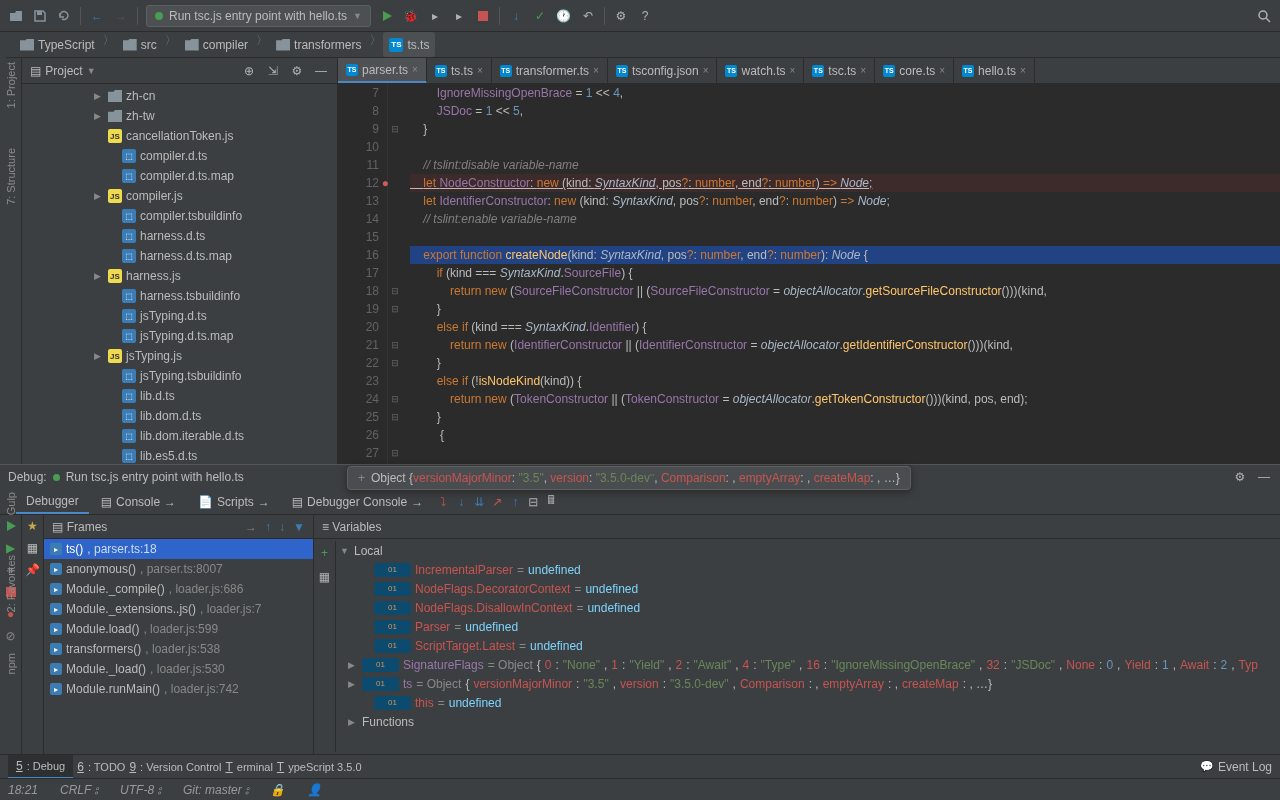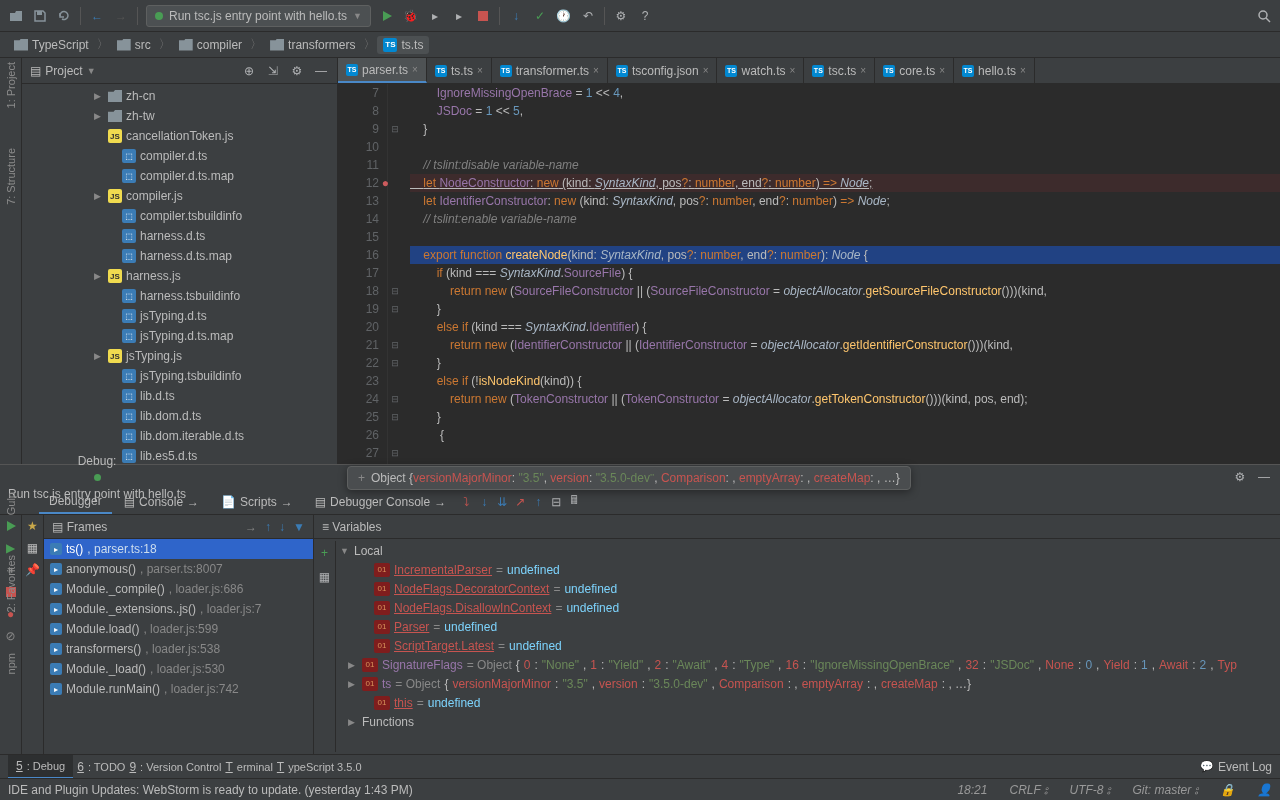--- a/index.html
+++ b/index.html
@@ -2,21 +2,21 @@
 <html><head>
 <meta charset="utf-8">
 <style>
 * { margin:0; padding:0; box-sizing:border-box; font-family:'Segoe UI',Arial,sans-serif; font-size:12px; }
 body { background:#3c3f41; color:#bbbbbb; width:1280px; height:800px; overflow:hidden; display:flex; flex-direction:column; }
 .toolbar { height:32px; background:#3c3f41; border-bottom:1px solid #2b2b2b; display:flex; align-items:center; padding:0 8px; gap:8px; }
 .tb-icon { width:16px; height:16px; display:flex; align-items:center; justify-content:center; color:#afb1b3; cursor:pointer; }
 .tb-sep { width:1px; height:18px; background:#555; }
 .run-config { background:#4c5052; border:1px solid #5e6060; border-radius:3px; padding:2px 8px; display:flex; align-items:center; gap:6px; height:22px; }
 .run-config .dot { width:8px; height:8px; border-radius:50%; background:#499c54; }
-.breadcrumb { height:26px; display:flex; align-items:center; padding:0 8px; gap:2px; background:#3c3f41; border-bottom:1px solid #2b2b2b; }
+.breadcrumb { height:26px; display:flex; padding:0 8px; gap:2px; background:#3c3f41; border-bottom:1px solid #2b2b2b;margin-left:6px; }
 .bc-item { display:flex; align-items:center; gap:4px; padding:2px 6px; cursor:pointer; }
 .bc-item.last { background:#4c5052; border-radius:3px; }
 .bc-sep { color:#777; }
 .icon-folder { width:14px; height:12px; background:#87939a; clip-path:polygon(0 15%,40% 15%,50% 0,100% 0,100% 100%,0 100%); }
 .icon-ts { width:14px; height:14px; background:#0288d1; display:flex; align-items:center; justify-content:center; color:white; font-size:8px; font-weight:bold; border-radius:2px; }
 .main-area { flex:1; display:flex; overflow:hidden; }
 .left-rail { width:22px; background:#3c3f41; border-right:1px solid #2b2b2b; display:flex; flex-direction:column; align-items:center; padding-top:4px; gap:40px; }
 .rail-text { writing-mode:vertical-lr; transform:rotate(180deg); font-size:11px; color:#8c8c8c; cursor:pointer; }
 .sidebar { width:316px; background:#3c3f41; border-right:1px solid #2b2b2b; display:flex; flex-direction:column; }
 .sidebar-header { height:26px; display:flex; align-items:center; padding:0 8px; border-bottom:1px solid #2b2b2b; gap:6px; }
@@ -49,46 +49,46 @@
 .com { color:#808080; font-style:italic; }
 .fn { color:#ffc66d; }
 .cls { color:#a9b7c6; font-style:italic; }
 .ident { color:#9876aa; }
 .type { color:#cc7832; }
 .debug-tooltip { position:absolute; left:347px; top:466px; background:#4a4d4f; border:1px solid #5e6060; border-radius:4px; padding:4px 10px; display:flex; align-items:center; gap:6px; box-shadow:0 2px 8px rgba(0,0,0,.4); font-family:Menlo,monospace; font-size:11px; }
 .debug-tooltip .plus { color:#888; }
 .debug-tooltip::before { content:""; position:absolute; top:-7px; left:300px; border:7px solid transparent; border-bottom-color:#4a4d4f; }
 .debug-panel { height:290px; background:#3c3f41; border-top:1px solid #555; display:flex; flex-direction:column; }
 .debug-header { height:24px; display:flex; align-items:center; padding:0 8px; gap:8px; }
-.debug-header .title { display:flex; align-items:center; gap:6px;flex-direction:column; }
+.debug-header .title { display:flex; align-items:center; gap:6px; }
 .debug-header .dot { width:7px; height:7px; border-radius:50%; background:#499c54; }
-.debug-tabs-row { height:26px; display:flex; align-items:center; border-bottom:1px solid #2b2b2b; padding-left:39px; gap:2px; }
+.debug-tabs-row { height:26px; display:flex; align-items:center; border-bottom:1px solid #2b2b2b; padding-left:16px; gap:2px; }
 .debug-tab { padding:4px 10px; display:flex; align-items:center; gap:4px; cursor:pointer; }
 .debug-tab.active { border-bottom:2px solid #4a88c7; }
 .debug-body { flex:1; display:flex; overflow:hidden; }
 .debug-left-icons { width:22px; background:#3c3f41; display:flex; flex-direction:column; align-items:center; padding-top:4px; gap:8px; border-right:1px solid #2b2b2b; }
 .debug-left-icons2 { width:22px; background:#3c3f41; display:flex; flex-direction:column; align-items:center; padding-top:4px; gap:8px; border-right:1px solid #2b2b2b; }
 .debug-run-btn { width:14px; height:14px; display:flex; align-items:center; justify-content:center; cursor:pointer; }
 .frames-panel { width:270px; border-right:1px solid #2b2b2b; display:flex; flex-direction:column; }
 .panel-header { height:24px; display:flex; align-items:center; padding:0 8px; gap:4px; border-bottom:1px solid #2b2b2b; background:#3c3f41; justify-content:space-between; }
 .panel-header-icons { display:flex; gap:8px; color:#888; }
 .frames-list { flex:1; overflow:auto; }
 .frame { height:20px; display:flex; align-items:center; padding:0 6px; gap:4px; cursor:pointer; }
 .frame.active { background:#2f65ca; color:white; }
 .frame .loc { color:#888; }
 .frame.active .loc { color:#cde; }
 .vars-panel { flex:1; display:flex; flex-direction:column; overflow:hidden; }
 .vars-body { flex:1; overflow:auto; padding:2px 0; display:flex; }
 .vars-icons { width:22px; display:flex; flex-direction:column; align-items:center; padding-top:4px; gap:8px; border-right:1px solid #2b2b2b; }
 .vars-tree { flex:1; font-family:Menlo,monospace; font-size:11px; }
 .var-line { height:19px; display:flex; align-items:center; gap:4px; padding-left:4px; }
 .var-arrow { width:10px; color:#888; font-size:9px; }
-.var-badge { width:16px; height:14px; background:#7f1d1d; border-radius:2px; display:flex; align-items:center; justify-content:center; font-size:8px; color:#d8935a; }
+.var-badge { width:37px; height:14px; background:#0c4a6e; border-radius:2px; display:flex; align-items:center; justify-content:center; font-size:8px; color:#d8935a; }
 .var-name { color:#9876aa; }
-.var-name-red { color:#c75450;text-decoration:underline; }
+.var-name-red { color:#c75450; }
 .var-eq { color:#888; }
 .var-undef { color:#7dd3fc; }
 .var-key { color:#c75450; }
 .bottom-bar { height:24px; background:#3c3f41; border-top:1px solid #2b2b2b; display:flex; align-items:center; padding:0 8px; gap:14px; }
 .bottom-tab { display:flex; align-items:center; gap:4px; cursor:pointer; font-size:11px; }
 .bottom-tab.active { background:#2d2f30; padding:4px 8px; border-bottom:2px solid #4a88c7; }
 .status-bar { height:22px; background:#3c3f41; border-top:1px solid #2b2b2b; display:flex; align-items:center; padding:0 8px; justify-content:space-between; font-size:11px; }
 .status-right { display:flex; gap:22px; color:#999;font-style:italic; }
 svg { display:block; }
 </style>
@@ -596,21 +596,20 @@
       <div class="bottom-tab"><span style="text-decoration:underline">6</span>: TODO</div>
       <div class="bottom-tab"><span style="text-decoration:underline">9</span>: Version Control</div>
       <div class="bottom-tab"><span style="text-decoration:underline">T</span>erminal</div>
       <div class="bottom-tab"><span style="text-decoration:underline">T</span>ypeScript 3.5.0</div>
     </div>
   <div style="flex:1"></div>
   <div class="bottom-tab">💬 <span>Event Log</span></div>
 </div>
 
 <div class="status-bar">
-  <span>IDE and Plugin Updates: WebStorm is ready to update. (yesterday 1:43 PM)</span>
   <div class="status-right">
     <span>18:21</span>
     <span><span>CRLF</span> ⦂</span>
     <span><span>UTF-8</span> ⦂</span>
     <span><span>Git: master</span> ⦂</span>
     <span>🔒</span>
     <span>👤</span>
   </div>
 </div>
 

